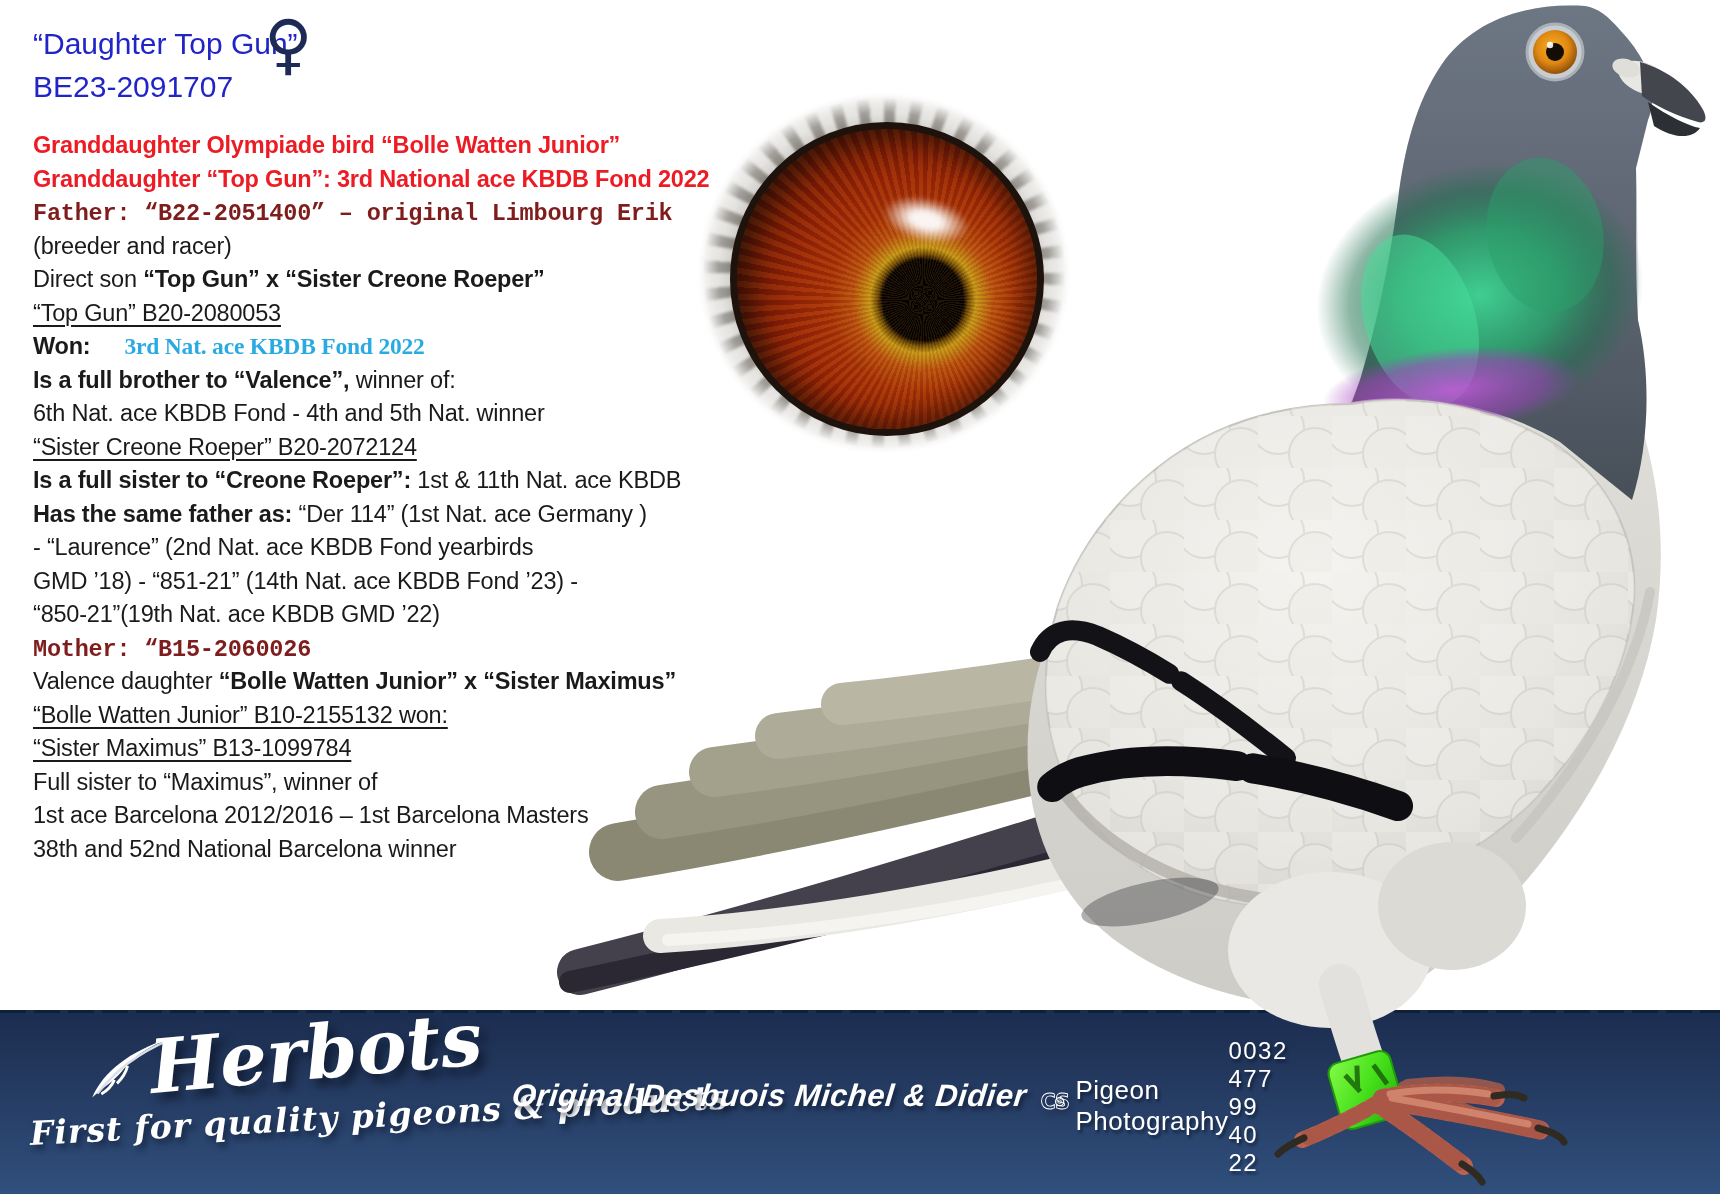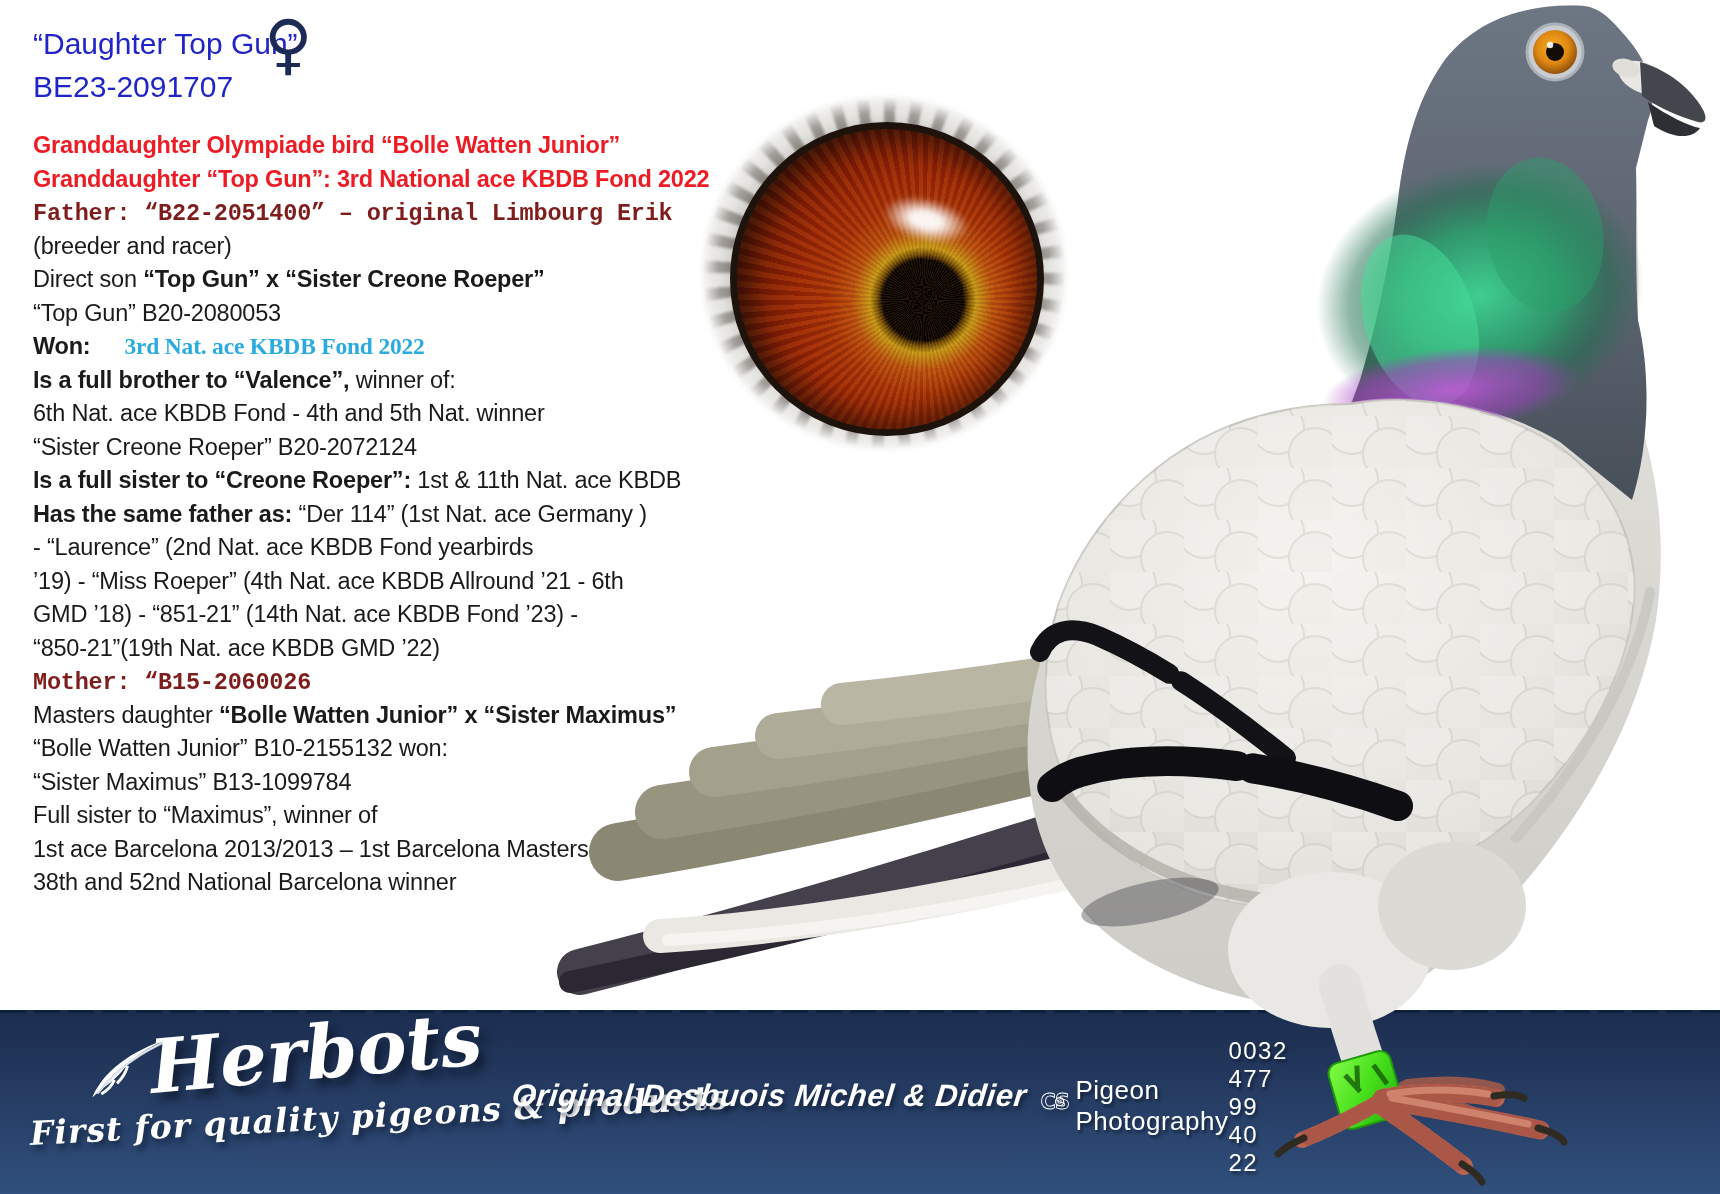--- a/index.html
+++ b/index.html
@@ -10,21 +10,21 @@
   .title-block{position:absolute;left:33px;top:22px;color:#2124c7;font-size:30px;line-height:43px;}
   .sex-symbol{position:absolute;left:264px;top:12px;font-family:"DejaVu Sans",sans-serif;
               font-size:66px;font-weight:700;color:#1d2a55;line-height:1;}
 
   
   #pedigree{position:absolute;left:33px;top:129px;font-size:23.5px;color:#1a1a1a;letter-spacing:-0.2px;}
   .pl{height:33.5px;line-height:33.5px;white-space:nowrap;}
   .s-r{color:#ed1c24;font-weight:700;}
   .s-b{color:#7f1d1d;font-weight:700;font-family:Liberation Mono, monospace;}
   .s-bk{font-weight:700;}
-  .s-u{text-decoration-thickness:2px;text-underline-offset:4px;}
+  .s-u{text-decoration:underline;text-decoration-thickness:2px;text-underline-offset:4px;}
   .s-c{color:#29abe2;font-weight:700;}
   .s-gap{margin-left:34px;font-family:Liberation Serif, serif;}
 
   
   .eye{position:absolute;left:660px;top:56px;width:448px;height:434px;}
   .eye .cere{position:absolute;inset:0;border-radius:50%;
     background:radial-gradient(closest-side,rgba(150,146,140,0) 54%,rgba(140,136,130,.92) 61%,
                rgba(168,165,159,.96) 67%,rgba(208,206,201,.65) 74%,rgba(255,255,255,0) 83%);
     filter:blur(1px);}
   .eye .bumps{position:absolute;inset:0;border-radius:50%;
@@ -89,29 +89,28 @@
       <div class="pl"><span class="">(breeder and racer)</span></div>
       <div class="pl"><span class="">Direct son </span><span class="s-bk">“Top Gun” x “Sister Creone Roeper”</span></div>
       <div class="pl"><span class="s-u">“Top Gun” B20-2080053</span></div>
       <div class="pl"><span class="s-bk">Won:</span><span class="s-c s-gap">3rd Nat. ace KBDB Fond 2022</span></div>
       <div class="pl"><span class="s-bk">Is a full brother to “Valence”,</span><span class=""> winner of:</span></div>
       <div class="pl"><span class="">6th Nat. ace KBDB Fond - 4th and 5th Nat. winner</span></div>
       <div class="pl"><span class="s-u">“Sister Creone Roeper” B20-2072124</span></div>
       <div class="pl"><span class="s-bk">Is a full sister to “Creone Roeper”:</span><span class=""> 1st &amp; 11th Nat. ace KBDB</span></div>
       <div class="pl"><span class="s-bk">Has the same father as:</span><span class=""> “Der 114” (1st Nat. ace Germany )</span></div>
       <div class="pl"><span class="">- “Laurence” (2nd Nat. ace KBDB Fond yearbirds</span></div>
-      <div class="pl"><span class="">’19) - “Miss Roeper” (4th Nat. ace KBDB Allround ’21 - 6th</span></div>
       <div class="pl"><span class="">GMD ’18) - “851-21” (14th Nat. ace KBDB Fond ’23) -</span></div>
       <div class="pl"><span class="">“850-21”(19th Nat. ace KBDB GMD ’22)</span></div>
       <div class="pl"><span class="s-b">Mother: “B15-2060026</span></div>
-      <div class="pl"><span class="">Masters daughter </span><span class="s-bk">“Bolle Watten Junior” x “Sister Maximus”</span></div>
+      <div class="pl"><span class="">Valence daughter </span><span class="s-bk">“Bolle Watten Junior” x “Sister Maximus”</span></div>
       <div class="pl"><span class="s-u">“Bolle Watten Junior” B10-2155132 won:</span></div>
       <div class="pl"><span class="s-u">“Sister Maximus” B13-1099784</span></div>
       <div class="pl"><span class="">Full sister to “Maximus”, winner of</span></div>
-      <div class="pl"><span class="">1st ace Barcelona 2013/2013 – 1st Barcelona Masters</span></div>
+      <div class="pl"><span class="">1st ace Barcelona 2012/2016 – 1st Barcelona Masters</span></div>
       <div class="pl"><span class="">38th and 52nd National Barcelona winner</span></div>
     </section>
 
   <div class="eye">
     <div class="cere"></div>
     <div class="bumps"></div>
     <div class="iris"></div>
     <div class="hl"></div>
   </div>
 

